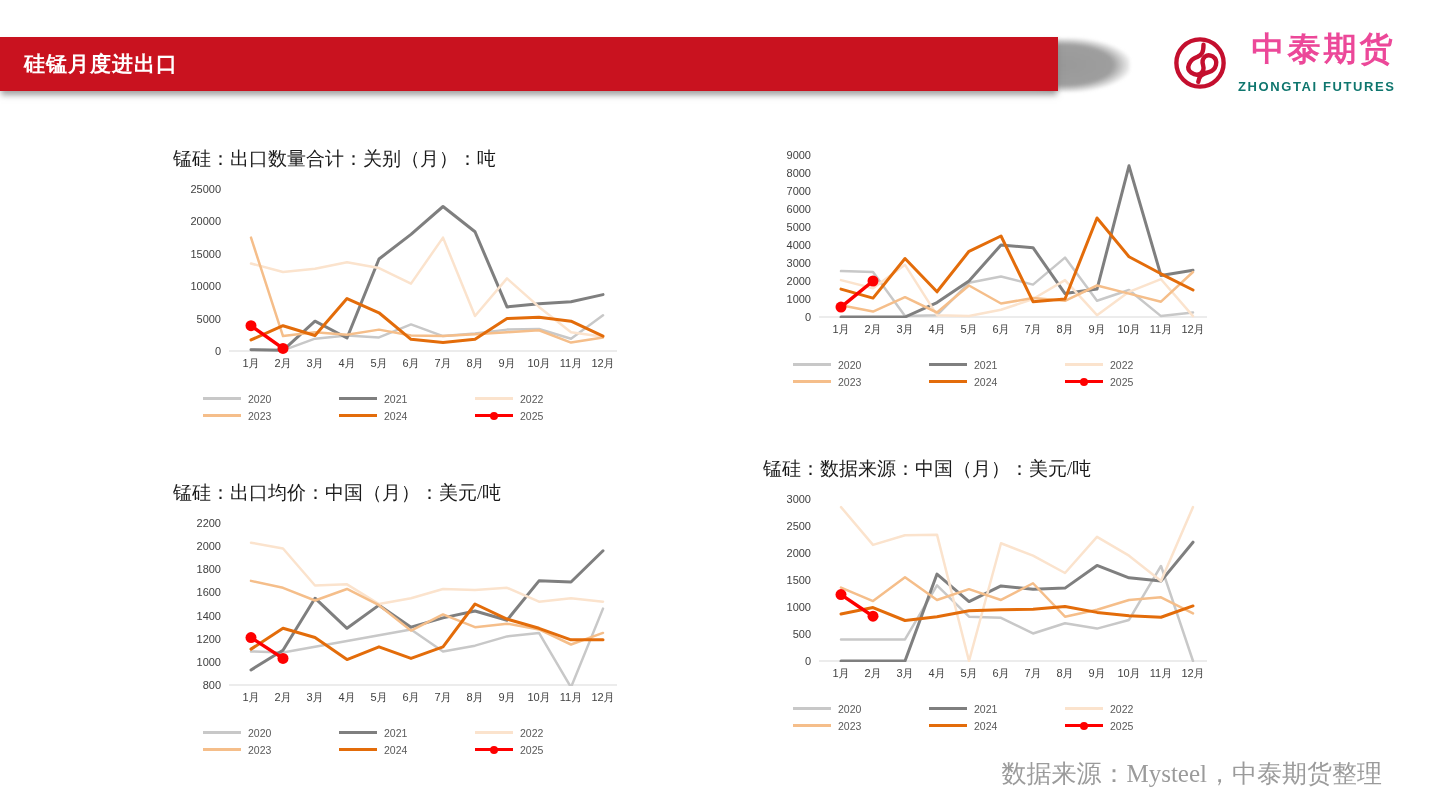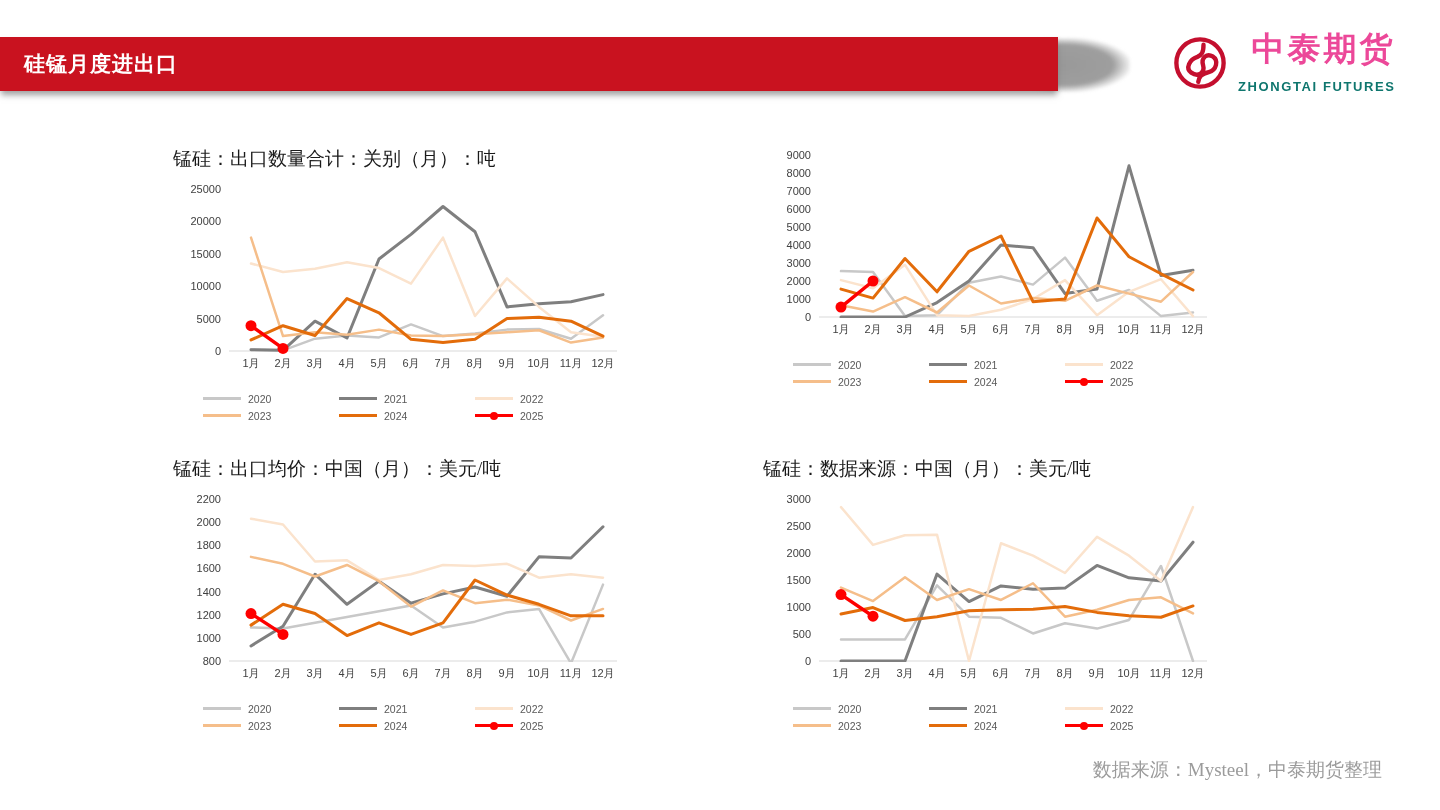--- a/index.html
+++ b/index.html
@@ -27,21 +27,21 @@
   svg.plot text{font-family:"Liberation Sans",sans-serif;fill:#404040;}
   .legend{margin:13px auto 0 auto;width:420px;display:grid;
     grid-template-columns:136px 136px 136px;row-gap:4px;}
   .legend-item{display:flex;align-items:center;height:13px;}
   .legend-swatch{position:relative;width:38px;height:3px;margin-right:7px;flex:0 0 auto;}
   .legend-dot{position:absolute;left:15px;top:-2.5px;width:8px;height:8px;border-radius:50%;}
   .legend-label{font-size:10.5px;color:#595959;}
   
   .disclaimer{position:absolute;left:40px;top:774px;font-size:17px;color:#b3b3b3;
     font-style:italic;letter-spacing:2px;font-family:"Liberation Serif",serif;}
-  .source{position:absolute;right:58px;top:757px;font-size:19px;color:#9b9b9b;
+  .source{position:absolute;right:58px;top:757px;font-size:25px;color:#9b9b9b;
     font-family:"Liberation Serif",serif;text-align:center;}
 </style>
 </head>
 <body>
 
 <div class="page">
 
   <div class="banner-shadow"></div>
   <div class="banner">
     <span class="banner-title">硅锰月度进出口</span>
@@ -186,21 +186,21 @@
         </div>
         <div class="legend-item">
           <span class="legend-swatch" style="background: rgb(254, 0, 0);">
             <span class="legend-dot" style="background: rgb(254, 0, 0);"></span>
           </span>
           <span class="legend-label">2025</span>
         </div>
       </div>
   </div>
 
-  <div class="chart" style="left:173px;top:450px;">
+  <div class="chart" style="left:173px;top:474px;">
     <div class="chart-title">锰硅：出口均价：中国（月）：美元/吨</div>
     <svg class="plot" width="480" height="205">
         <defs>
           <clipPath id="clip2">
             <rect x="50" y="4" width="400" height="174"></rect>
           </clipPath>
         </defs>
         <text x="48" y="181" font-size="11" text-anchor="end">800</text>
         <text x="48" y="157.85714285714286" font-size="11" text-anchor="end">1000</text>
         <text x="48" y="134.71428571428572" font-size="11" text-anchor="end">1200</text>

